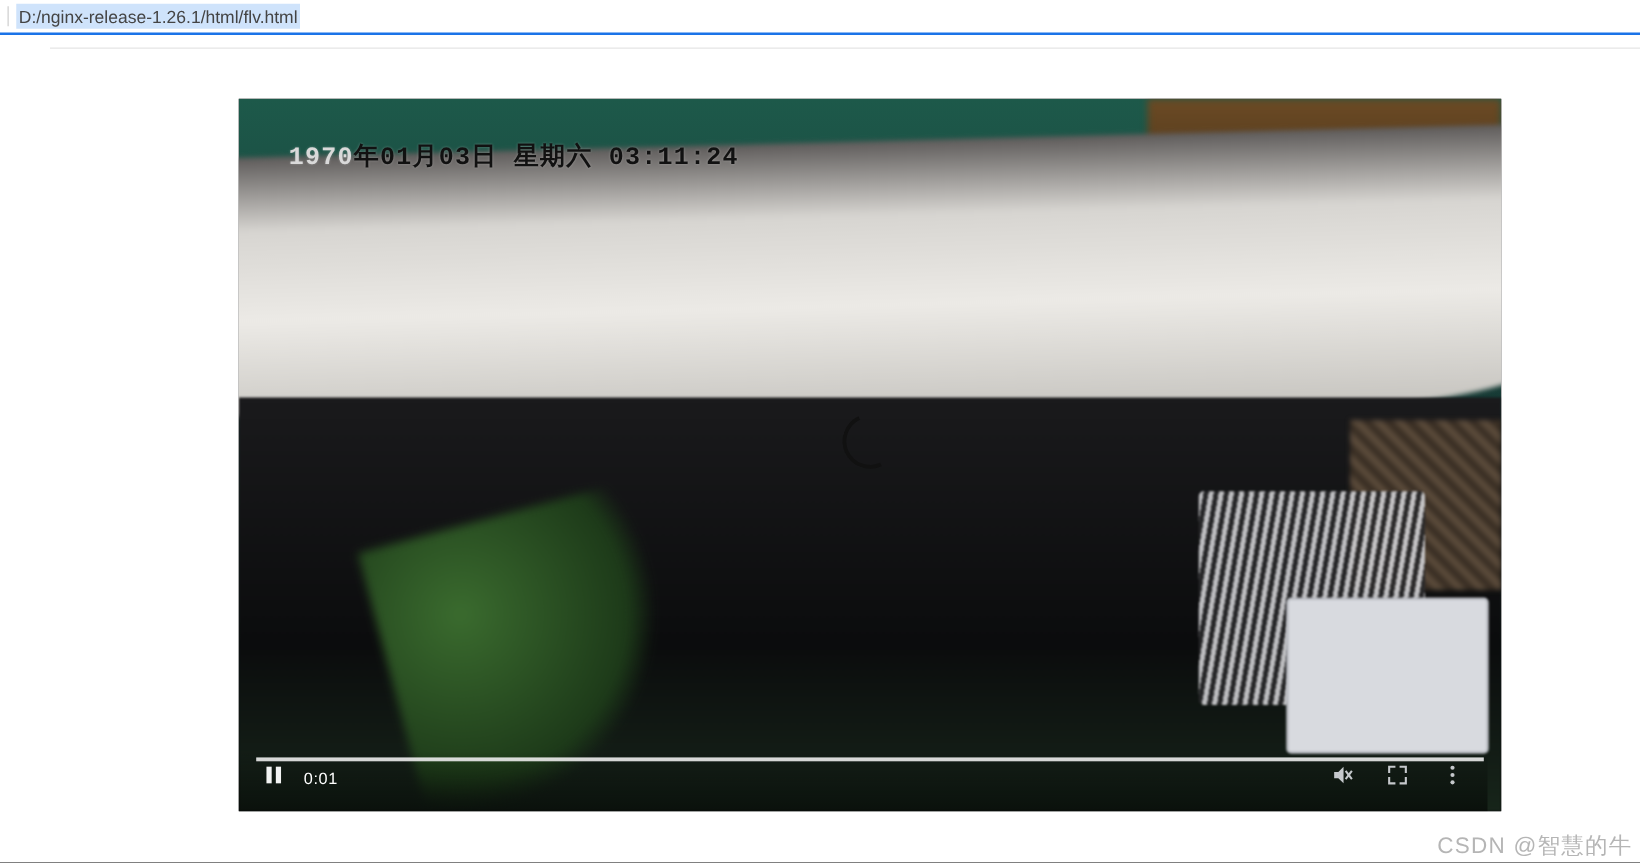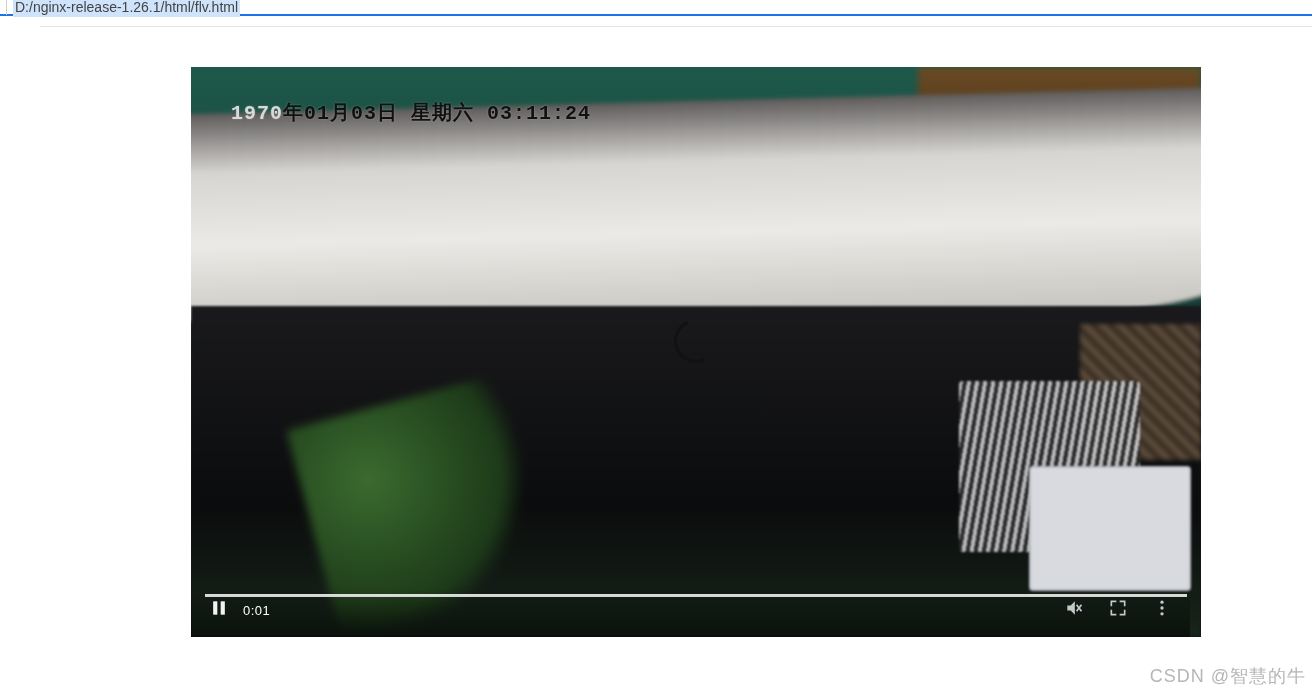--- a/index.html
+++ b/index.html
@@ -6,21 +6,21 @@
   body {
     width: 1312px;
     height: 690px;
     font-family: Arial, sans-serif;
     background: #fff;
     overflow: hidden;
     position: relative;
   }
   .address-bar {
     width: 100%;
-    height: 16px;
+    height: 28px;
     border-bottom: 2px solid #1a73e8;
     display: flex;
     align-items: center;
     padding: 0 6px;
     background: #fff;
   }
   .address-bar .divider {
     width: 1px;
     height: 16px;
     background: #cfcfcf;

